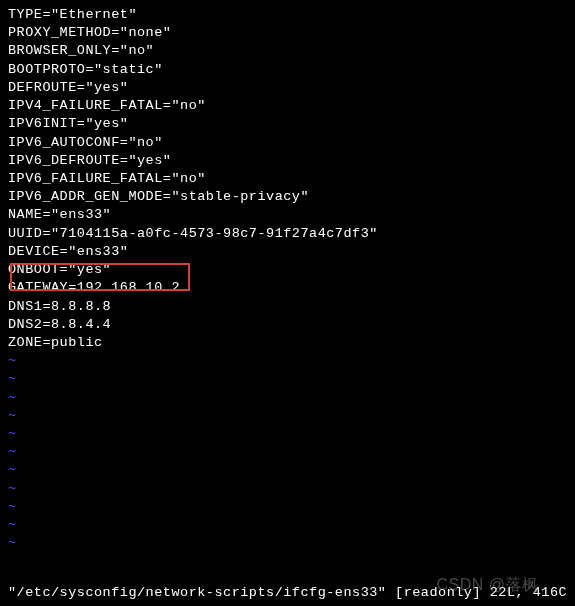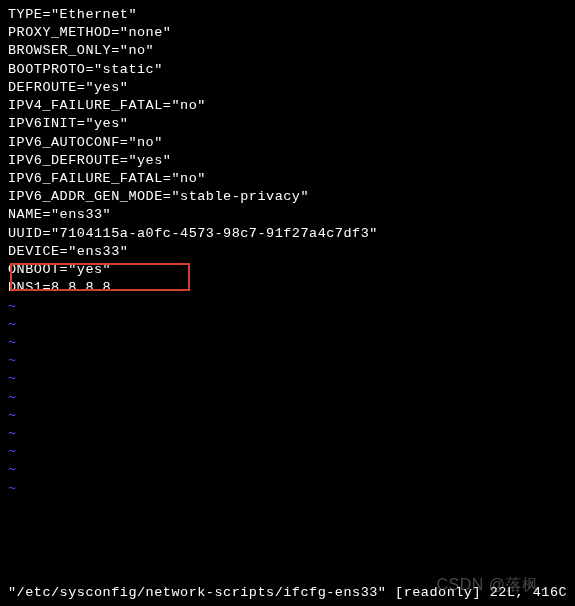--- a/index.html
+++ b/index.html
@@ -56,21 +56,24 @@
   <div class="line">IPV6INIT="yes"</div>
   <div class="line">IPV6_AUTOCONF="no"</div>
   <div class="line">IPV6_DEFROUTE="yes"</div>
   <div class="line">IPV6_FAILURE_FATAL="no"</div>
   <div class="line">IPV6_ADDR_GEN_MODE="stable-privacy"</div>
   <div class="line">NAME="ens33"</div>
   <div class="line">UUID="7104115a-a0fc-4573-98c7-91f27a4c7df3"</div>
   <div class="line">DEVICE="ens33"</div>
   <div class="line">ONBOOT="yes"</div>
   <div class="line"></div>
+  <div class="line">GATEWAY=192.168.10.2</div>
   <div class="line">DNS1=8.8.8.8</div>
+  <div class="line">DNS2=8.8.4.4</div>
+  <div class="line">ZONE=public</div>
   <div id="tildes">
       <div class="line tilde">~</div>
       <div class="line tilde">~</div>
       <div class="line tilde">~</div>
       <div class="line tilde">~</div>
       <div class="line tilde">~</div>
       <div class="line tilde">~</div>
       <div class="line tilde">~</div>
       <div class="line tilde">~</div>
       <div class="line tilde">~</div>

